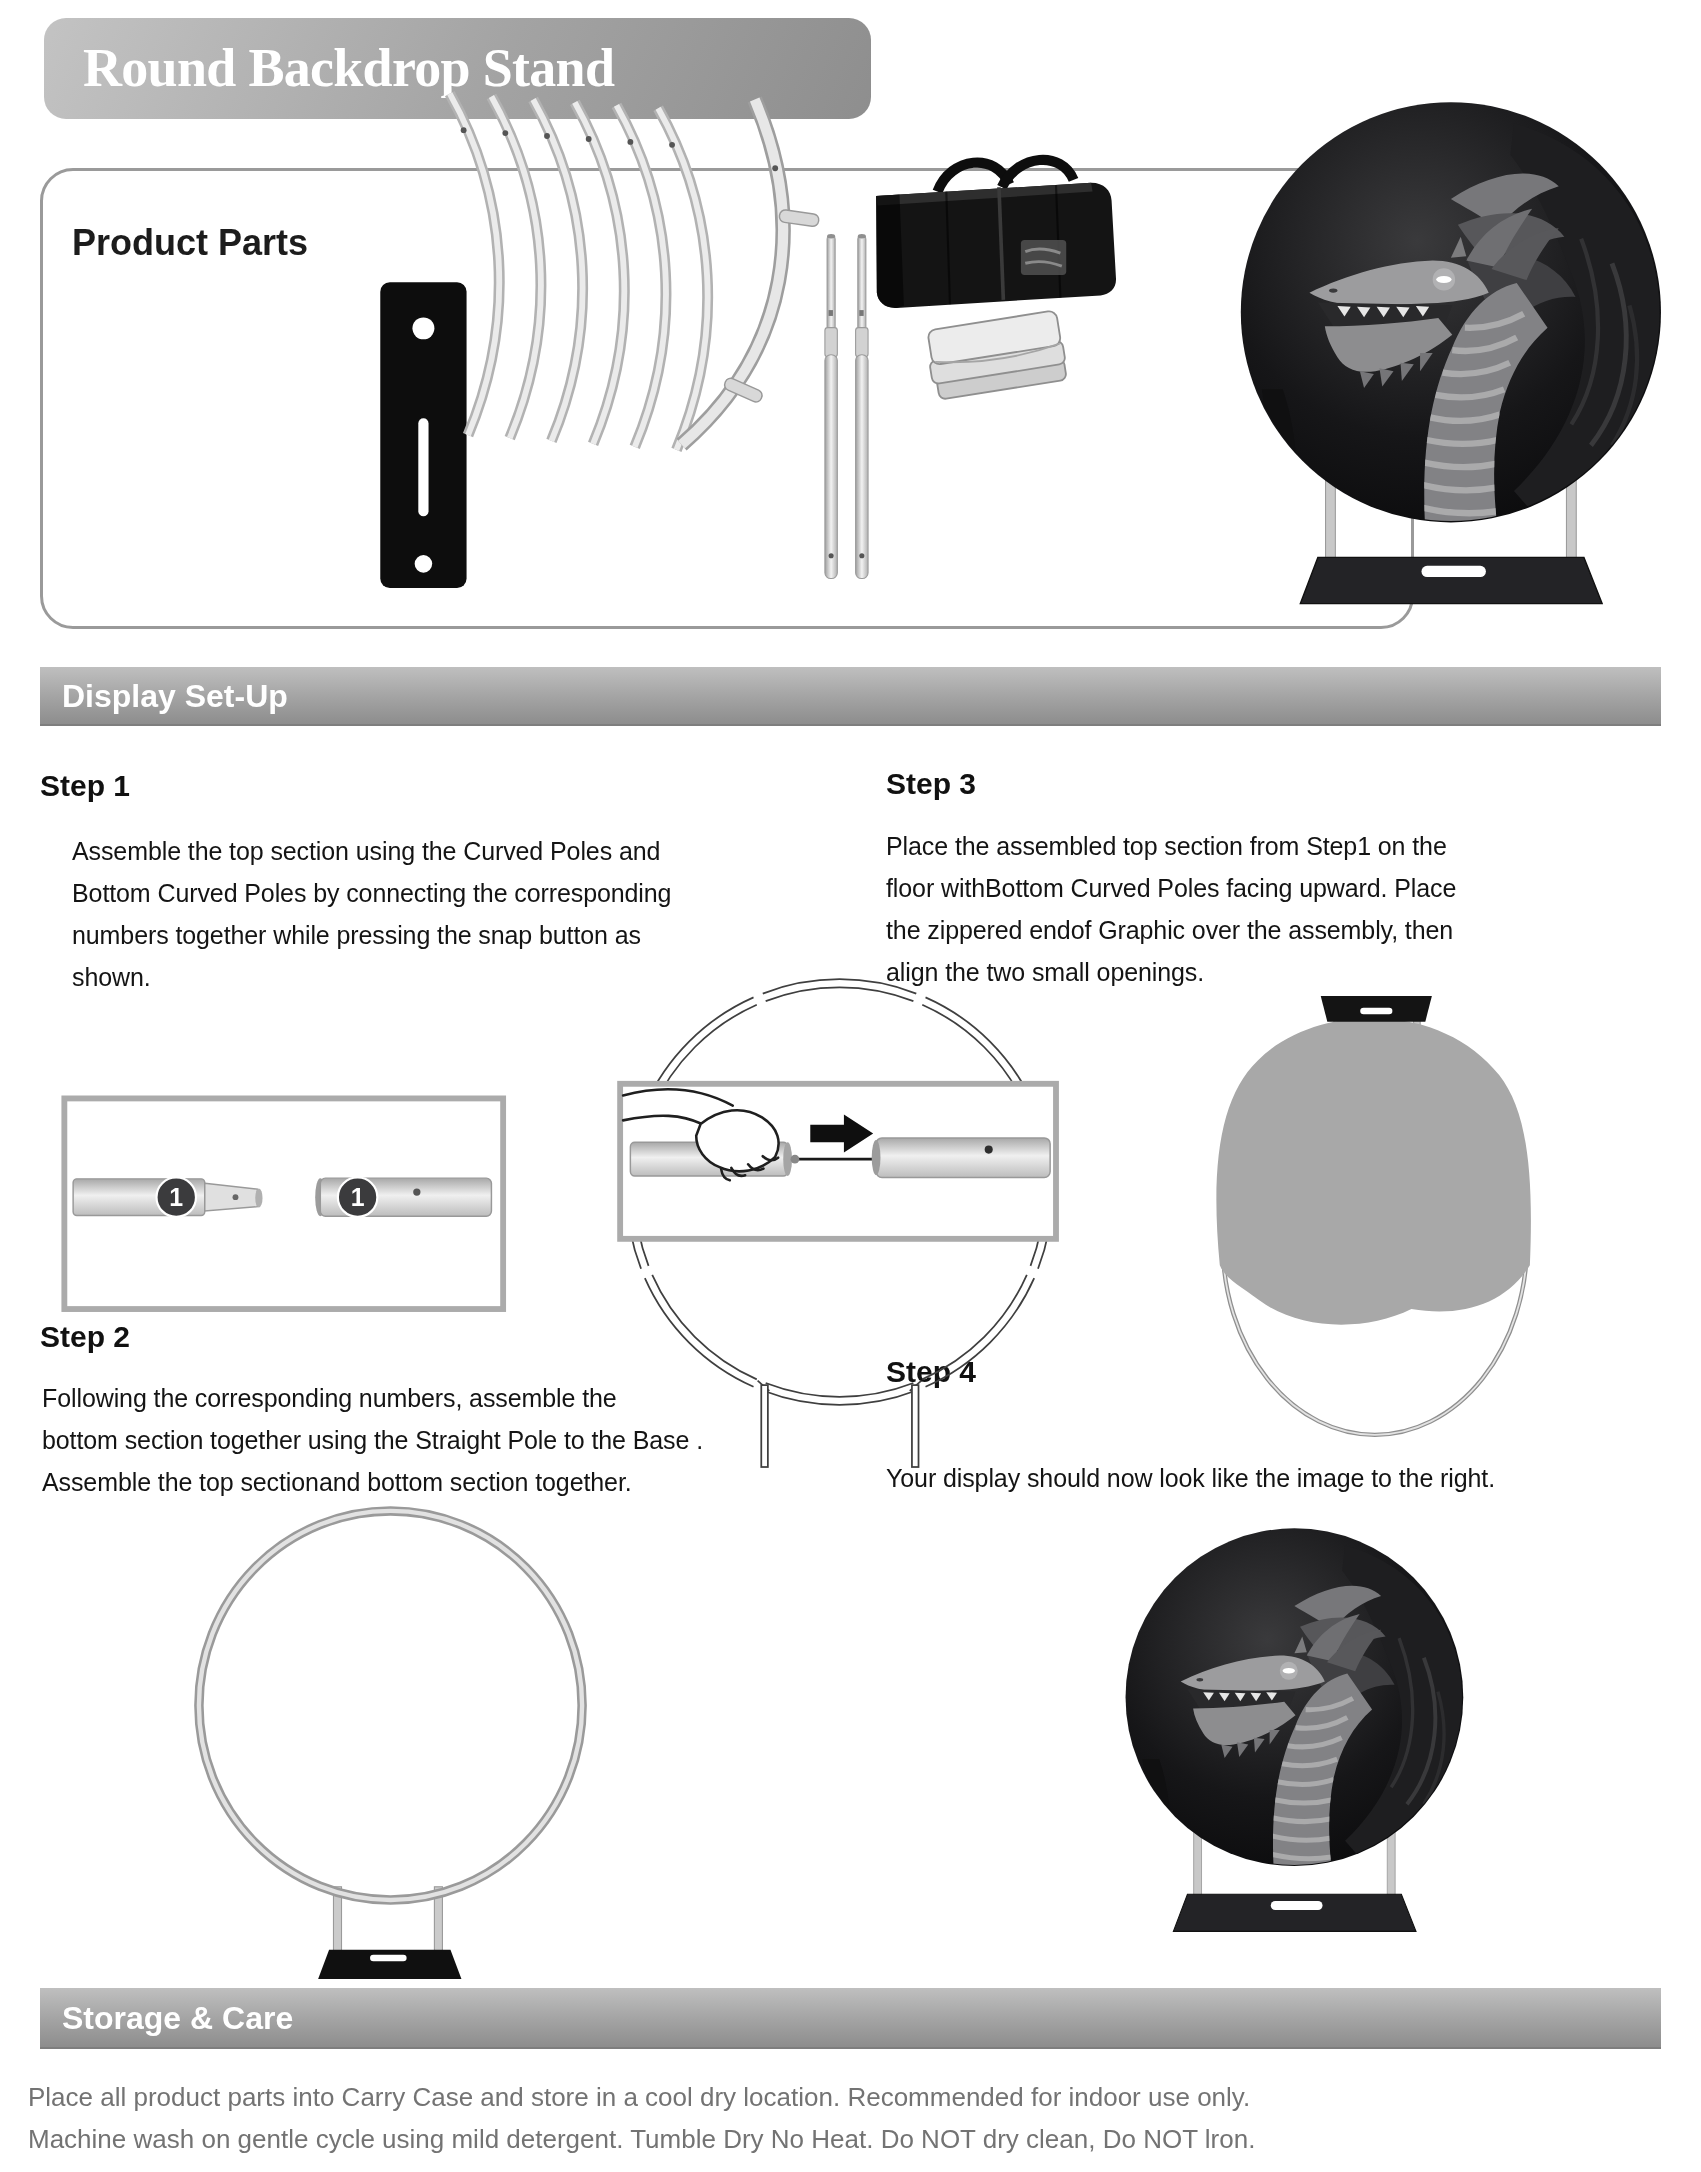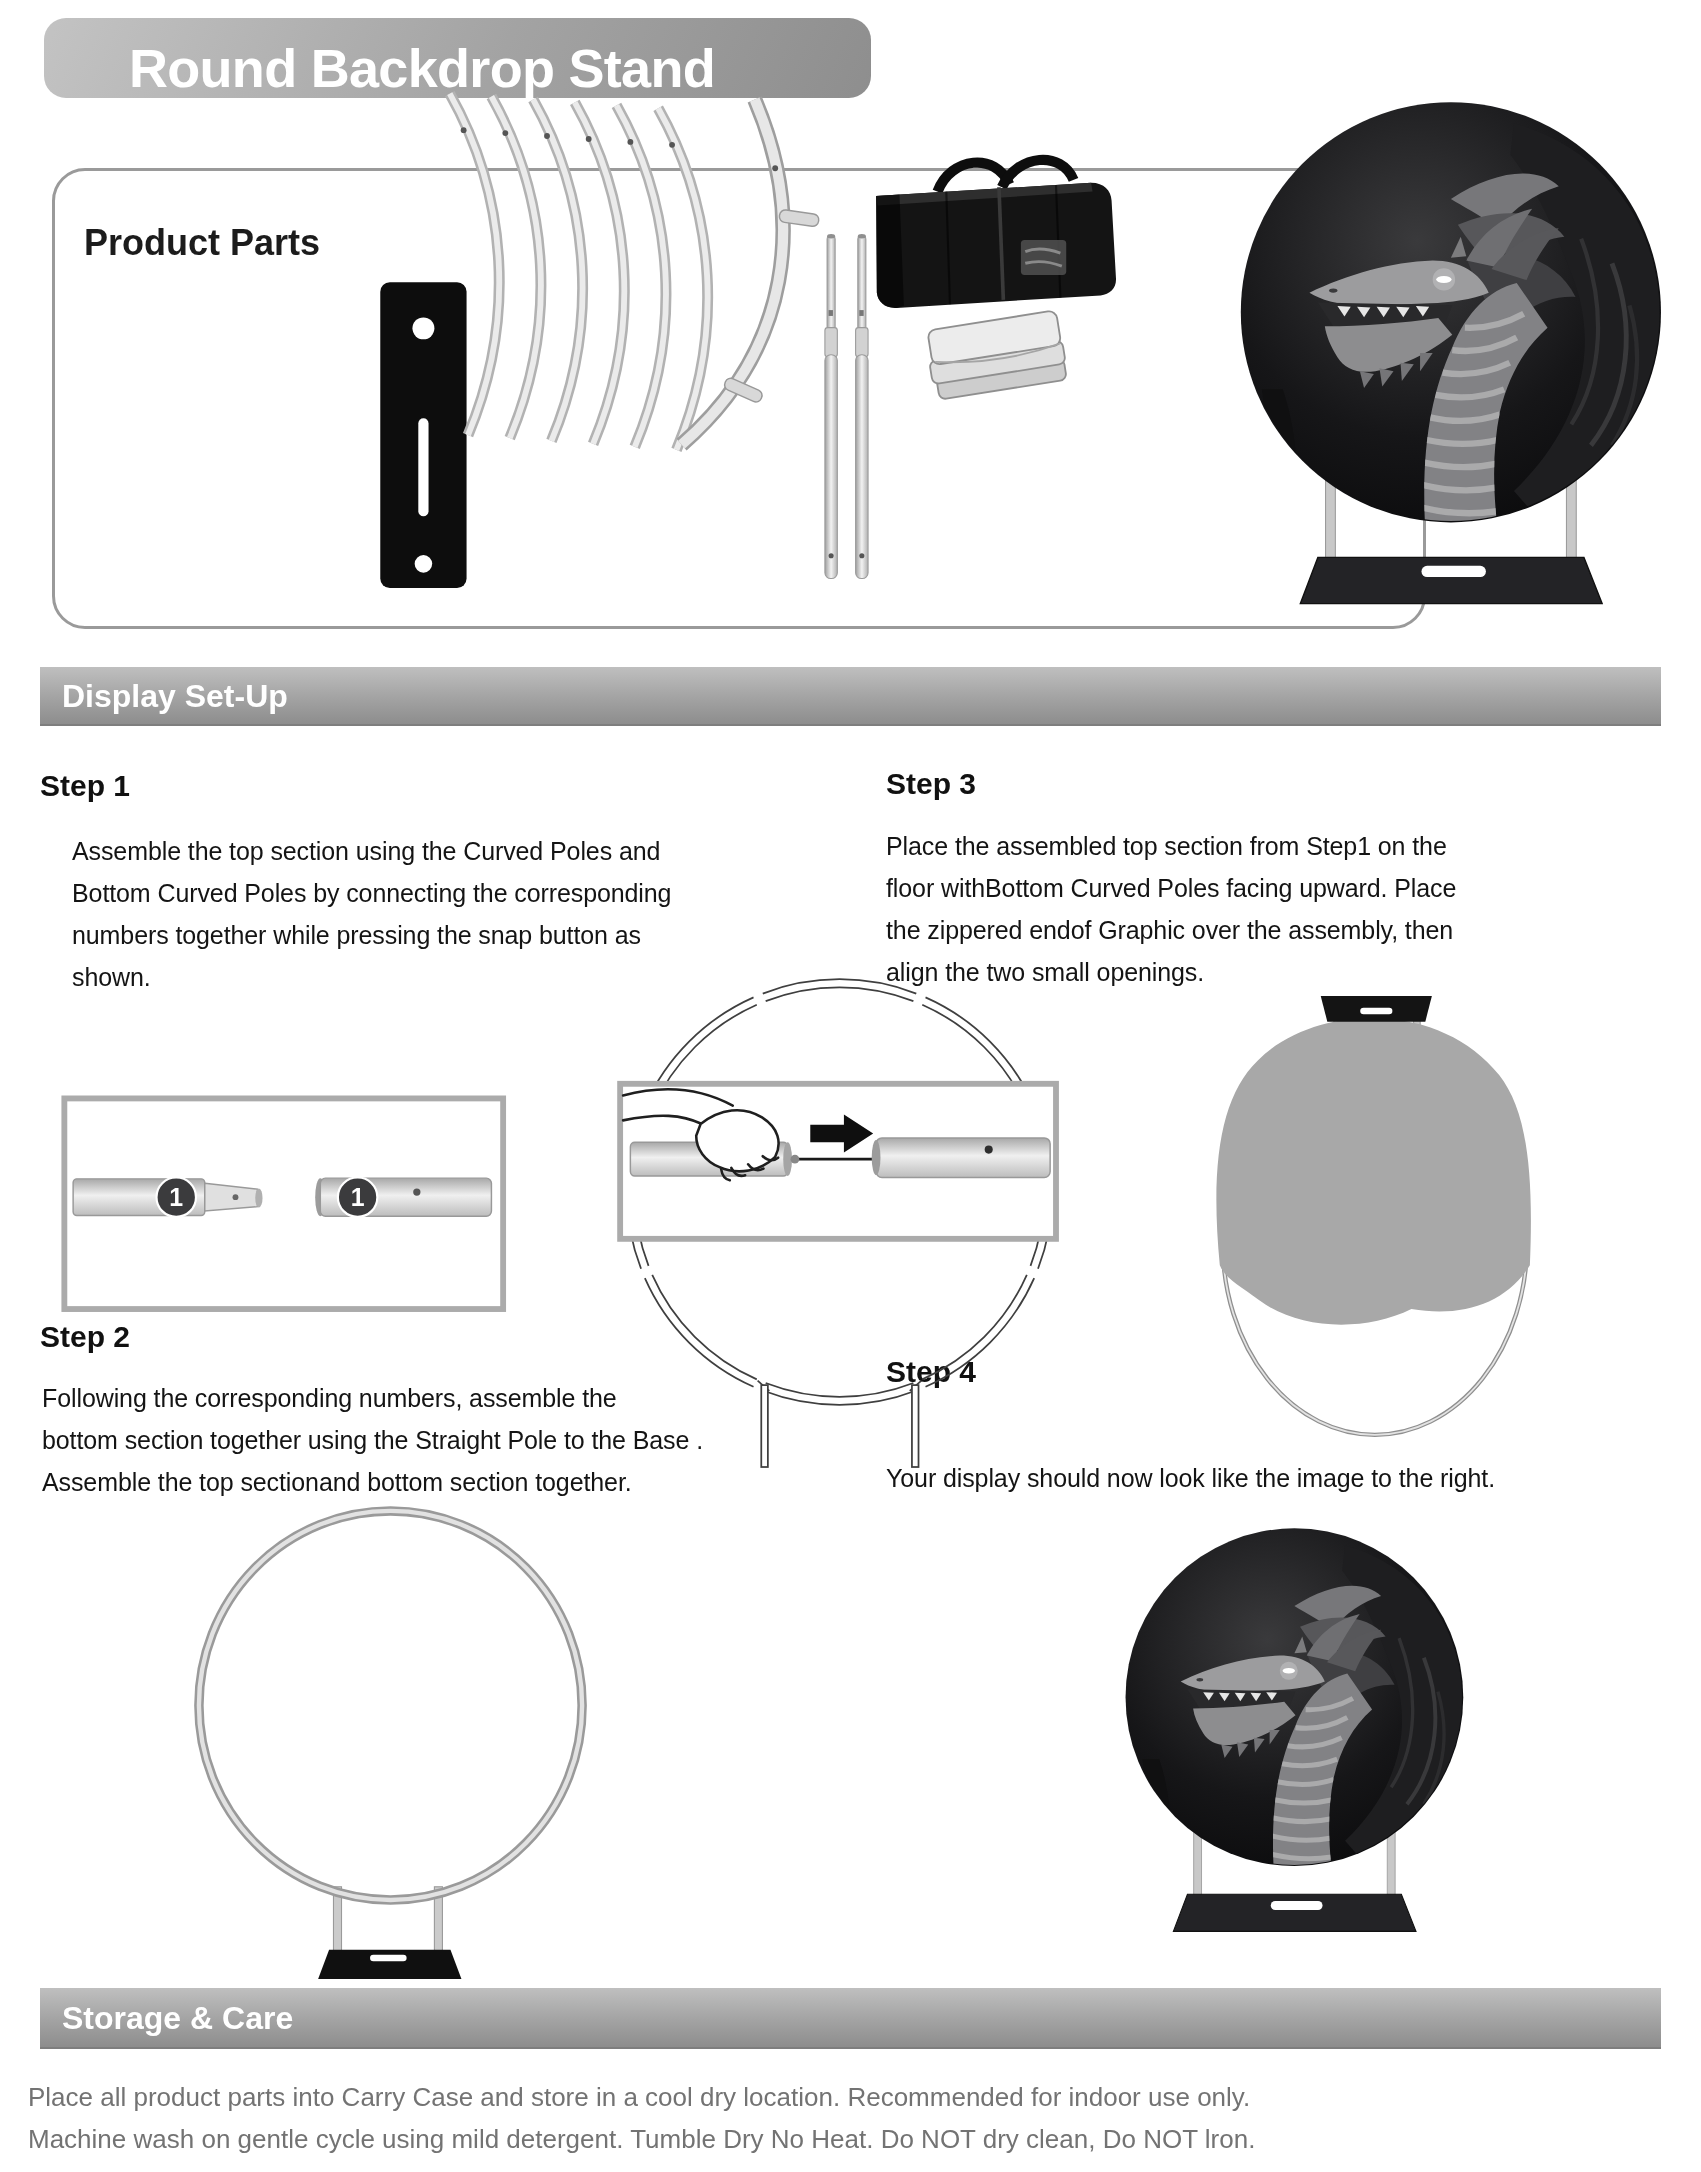--- a/index.html
+++ b/index.html
@@ -6,35 +6,36 @@
   body{
     width:1701px;height:2172px;position:relative;background:#ffffff;
     font-family:"Liberation Sans", sans-serif;color:#161616;overflow:hidden;
   }
   .abs{position:absolute;}
   .banner{
     background:linear-gradient(170deg,#c0c0c0 0%,#a6a6a6 45%,#8d8d8d 100%);
     color:#ffffff;font-weight:bold;
   }
   .title-banner{
-    left:44px;top:18.3px;width:827px;height:80px;border-radius:22px;
-    font-size:54px;line-height:101px;padding-left:85px;box-sizing:border-box;
+    left:44px;top:18.3px;width:827px;height:101px;border-radius:22px;
+    font-size:54px;line-height:101px;padding-left:39px;box-sizing:border-box;
     letter-spacing:-0.7px;
     background:linear-gradient(115deg,#c3c3c3 0%,#a3a3a3 55%,#8e8e8e 100%);
+    font-family:Liberation Serif, serif;
   }
   .section-banner{
     left:40px;width:1621px;height:59px;font-size:32px;line-height:59px;
     padding-left:22px;box-sizing:border-box;
     background:linear-gradient(180deg,#bfbfbf 0%,#a5a5a5 50%,#8d8d8d 100%);
     border-bottom:2.2px solid #7e7e7e;
   }
   #banner-setup{top:667px;}
   #banner-storage{top:1988px;height:61px;line-height:61px;}
   .parts-panel{
-    left:52px;top:168px;width:1374px;height:461px;border:3.7px solid #9a9a9a;
+    left:40px;top:168px;width:1374px;height:461px;border:3.7px solid #9a9a9a;
     border-radius:33px;box-sizing:border-box;background:#fff;
   }
   .parts-heading{
     position:absolute;left:29px;top:51px;font-size:36px;font-weight:bold;color:#1c1c1c;
   }
   .parts-list{
     position:absolute;left:28px;top:143px;margin:0;padding:0;list-style:none;
     font-size:25.6px;color:#1c1c1c;
   }
   .parts-list li{margin-bottom:11.7px;line-height:25.6px;}

